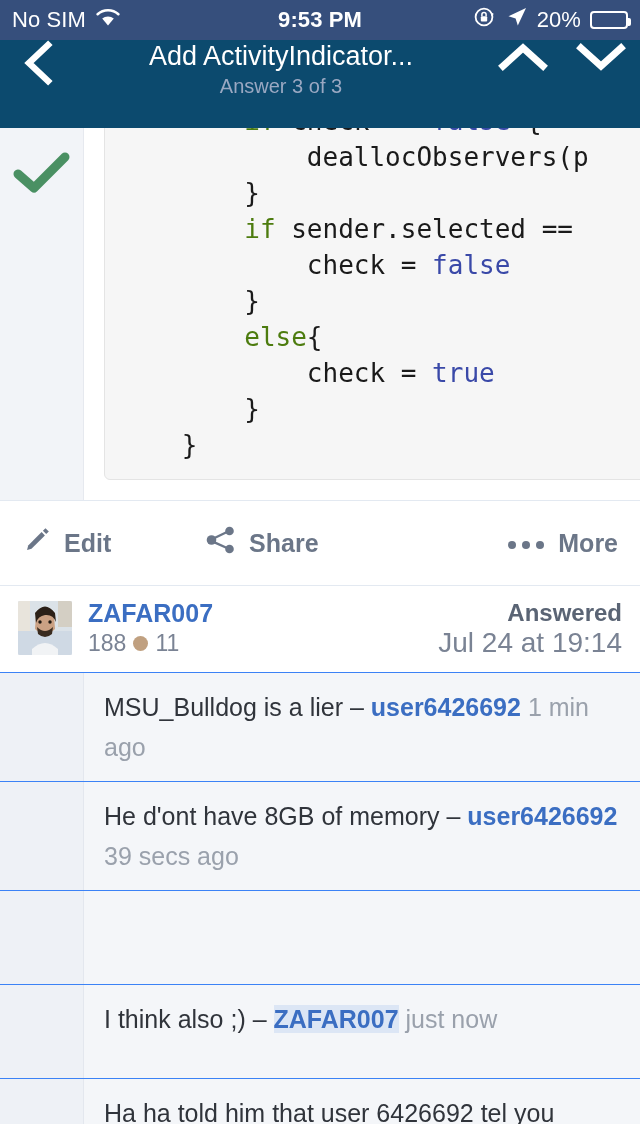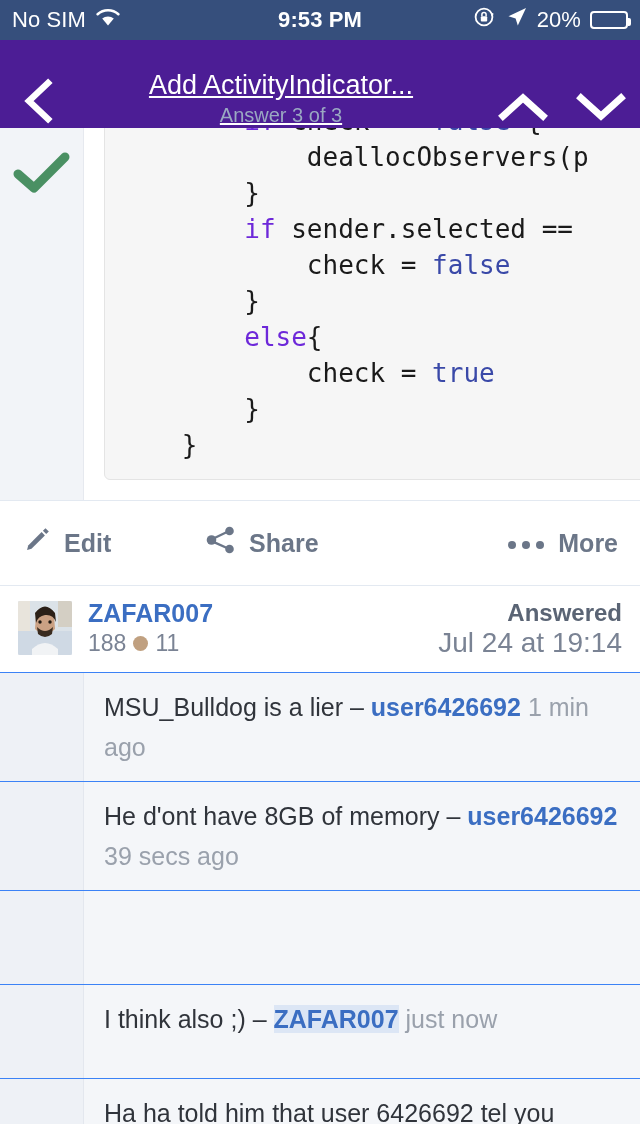--- a/index.html
+++ b/index.html
@@ -26,22 +26,22 @@
     position:relative; display:inline-block; padding:2px;
   }
   .battery::after {
     content:""; position:absolute; right:-5px; top:5px; width:3px; height:8px;
     background:#fff; border-radius:0 2px 2px 0;
   }
   .battery-fill { height:100%; background:#f33b2e; border-radius:1px; }
 
   
   .navbar {
-    height:88px; background:#4c1d95; color:#fff;
-    display:flex; align-items:flex-end; position:relative;text-decoration:underline;
+    height:88px; background:#0c4a6e; color:#fff;
+    display:flex; align-items:flex-start; position:relative;
   }
   .nav-back { width:78px; display:flex; align-items:center; justify-content:center; }
   .nav-titles { flex:1; text-align:center; padding:0 4px; }
   .nav-title { font-size:27px; line-height:32px; white-space:nowrap; overflow:hidden; text-overflow:ellipsis; }
   .nav-sub { font-size:20px; line-height:26px; color:#9aa8c2; margin-top:1px; }
   .nav-arrows { display:flex; align-items:center; }
   .nav-arrow { width:78px; display:flex; align-items:center; justify-content:center; }
 
   
   .post-area { position:relative; display:flex; background:#fff; height:372px; }
@@ -51,21 +51,21 @@
     border-right:1px solid #e6e9ef;
   }
   .post-body { flex:1; position:relative; overflow:hidden; padding-right:0; }
   .codeblock {
     position:absolute; left:20px; top:-38px; width:640px;
     background:#f6f6f6; border:1px solid #e4e4e4; border-radius:6px;
     padding:12px 14px 16px 14px;
     font-family:"DejaVu Sans Mono", monospace;
     font-size:26px; line-height:36px; white-space:pre; color:#1a1a1a;
   }
-  .kw { color:#6d28d9; }
+  .kw { color:#4d7c0f; }
   .lit { color:#3a49a8; }
 
   .divider { height:1px; background:#e3e9f1; }
 
   
   .actions {
     height:84px; display:flex; align-items:center; background:#fff;
     padding:0 22px; color:#6b7688; font-size:25px;
   }
   .action { display:flex; align-items:center; gap:12px; }

